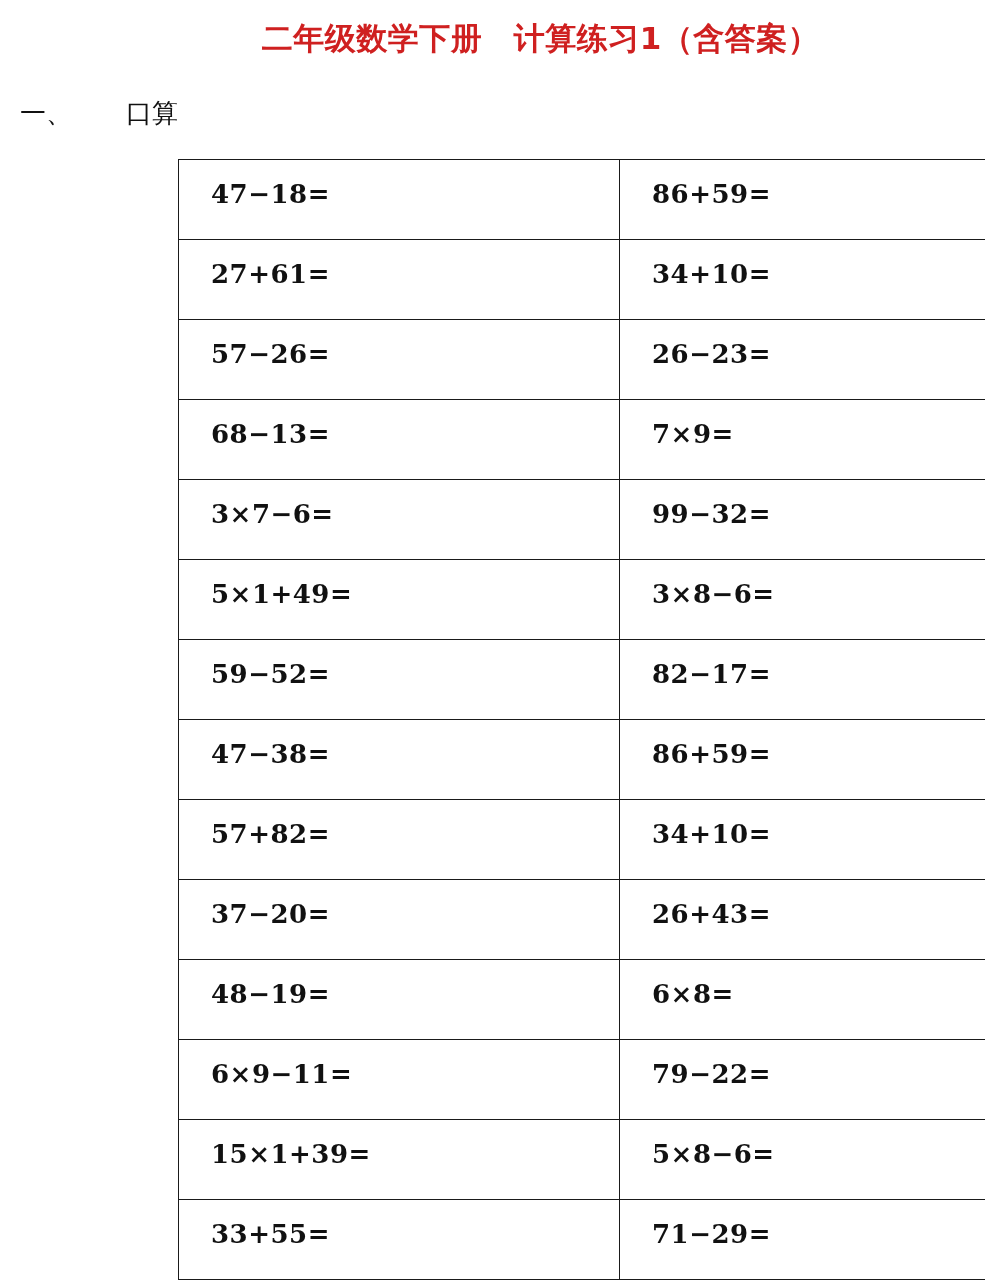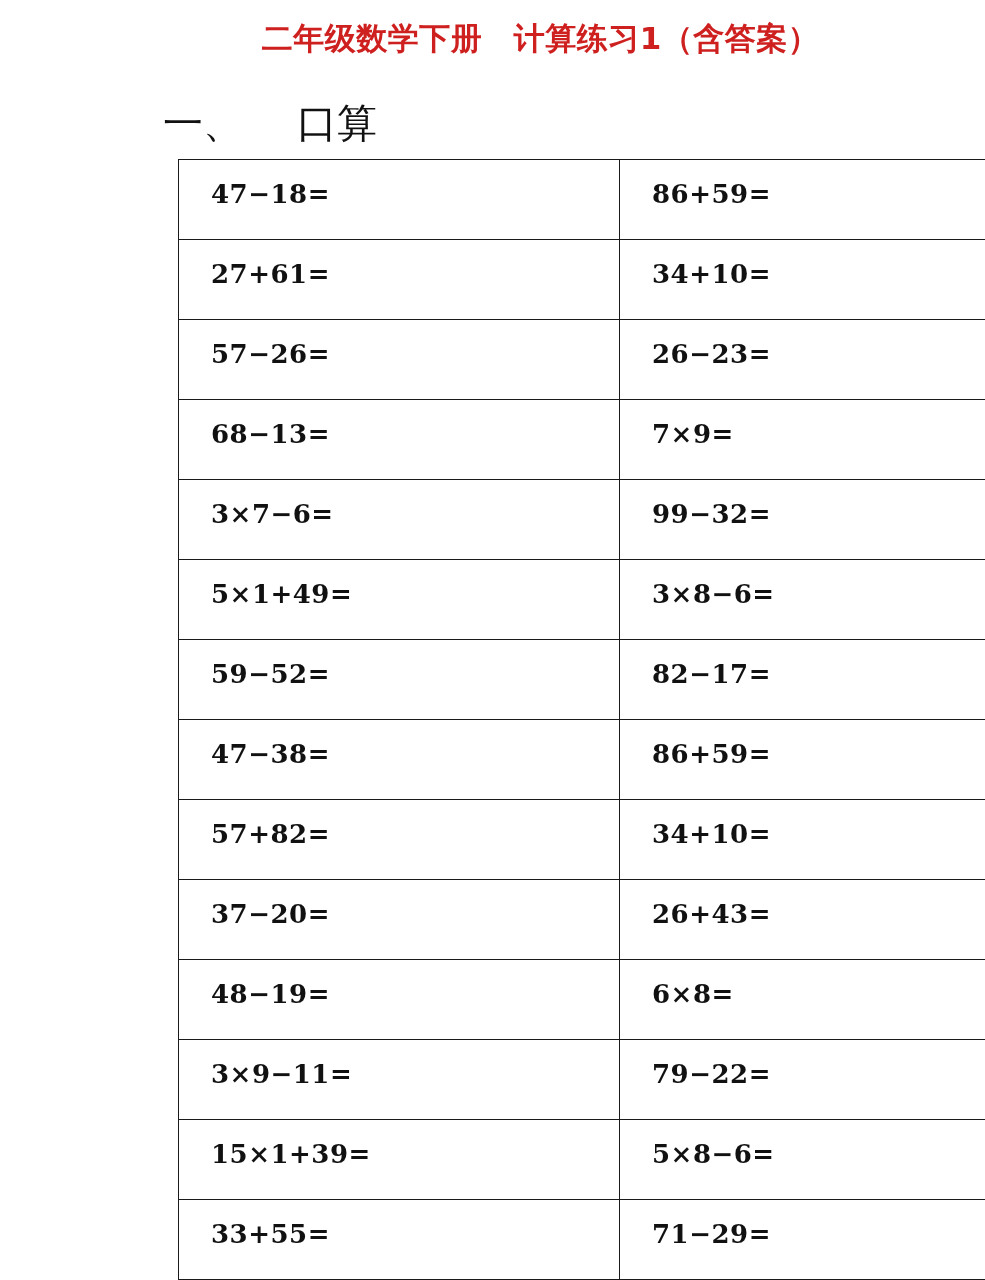--- a/index.html
+++ b/index.html
@@ -32,24 +32,23 @@
   }
 
   
   #section-heading {
     position: absolute;
     top: 96px;
     left: 20px;
     width: 500px;
     color: #111111;
     font-family: "DejaVu Serif", "Liberation Serif", serif;
-    font-size: 40px;
+    font-size: 26px;
     font-weight: normal;
     white-space: nowrap;
-    text-align: center;
   }
   #section-heading .sec-num {
     display: inline-block;
   }
   #section-heading .sec-label {
     display: inline-block;
     margin-left: 54px;
   }
 
   
@@ -175,21 +174,21 @@
       <tr>
         <td class="col-left">
           <span class="cell-text">48−19=</span>
         </td>
         <td class="col-right">
           <span class="cell-text">6×8=</span>
         </td>
       </tr>
       <tr>
         <td class="col-left">
-          <span class="cell-text">3×9−11=</span>
+          <span class="cell-text">6×9−11=</span>
         </td>
         <td class="col-right">
           <span class="cell-text">79−22=</span>
         </td>
       </tr>
       <tr>
         <td class="col-left">
           <span class="cell-text">15×1+39=</span>
         </td>
         <td class="col-right">

